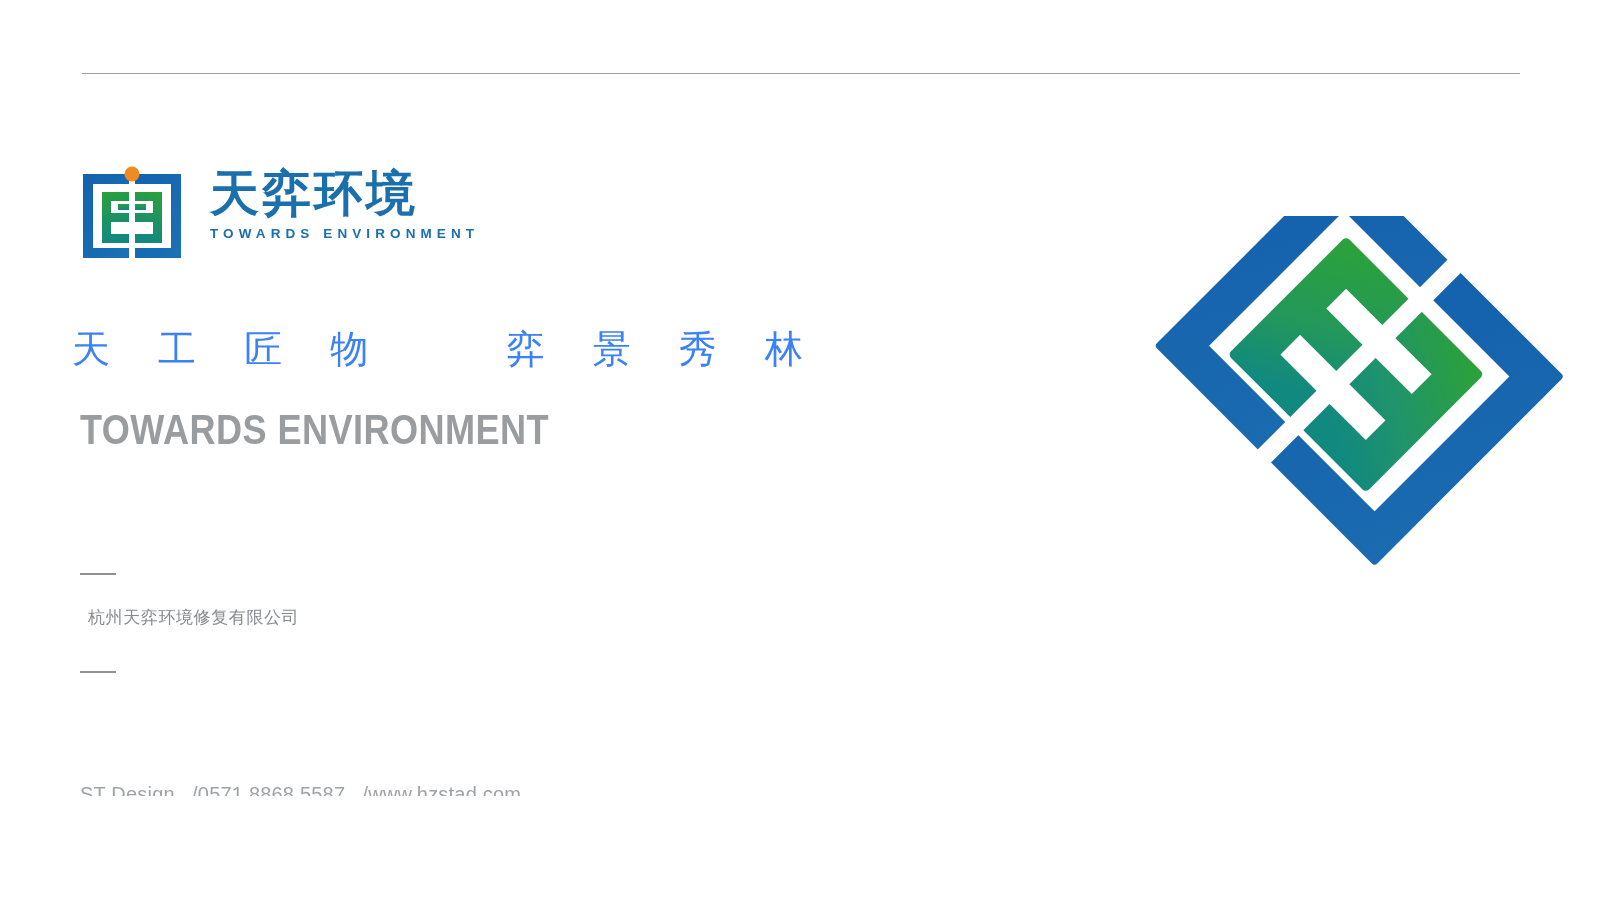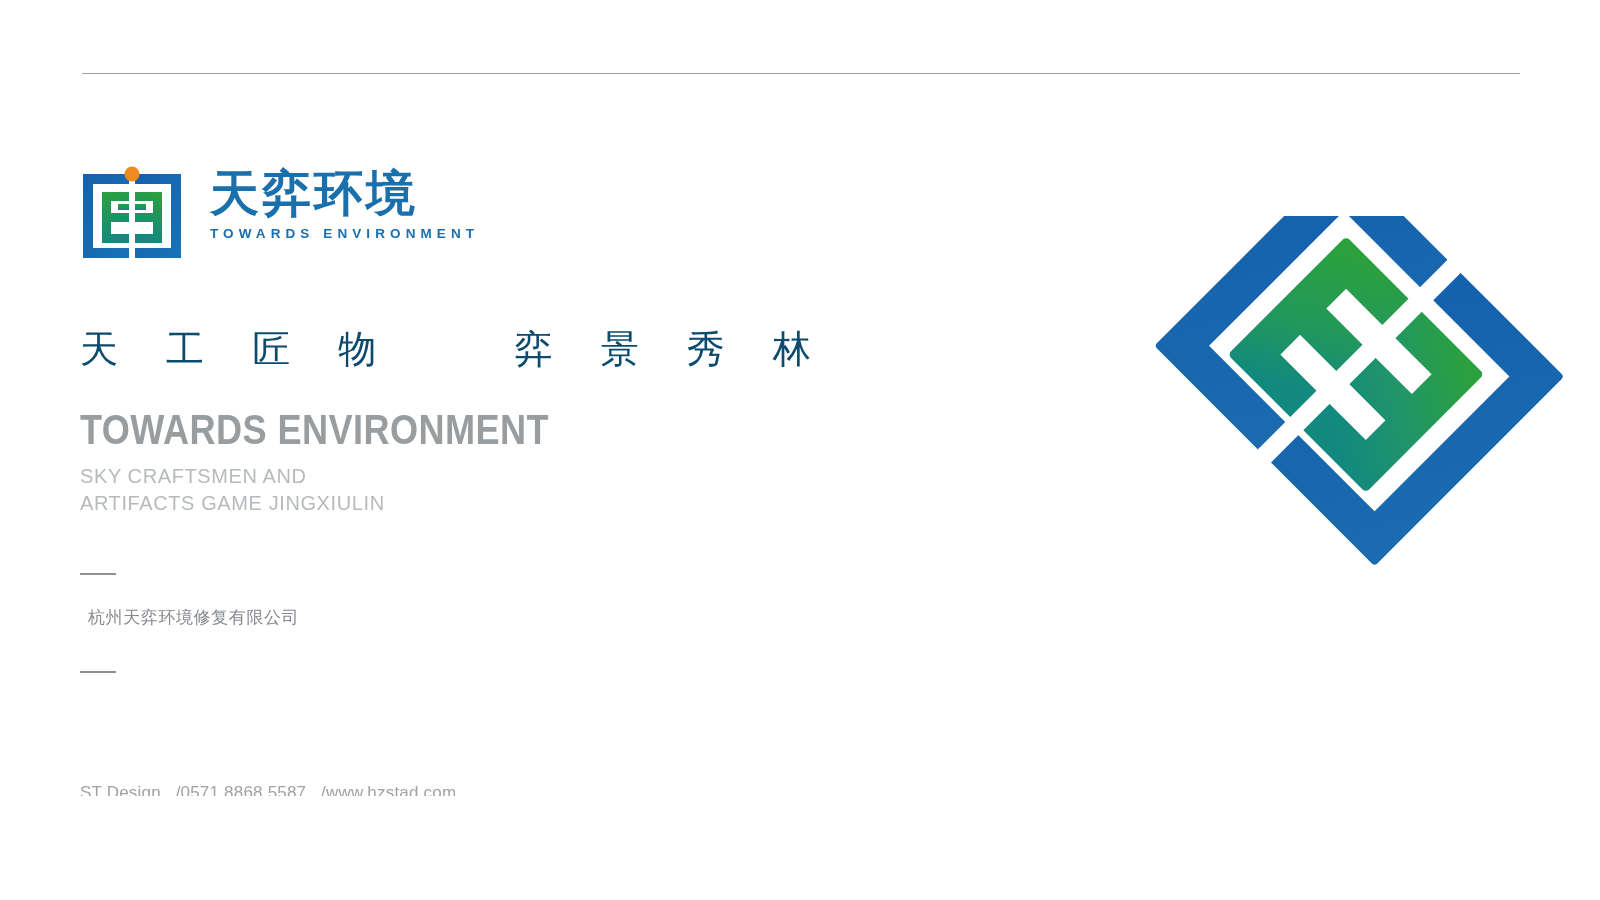--- a/index.html
+++ b/index.html
@@ -48,25 +48,25 @@
     font-weight:700;
     color:#1a6fad;
     letter-spacing:5.1px;
     margin-top:5px;
     white-space:nowrap;
   }
 
   
   .slogan {
     position:absolute;
-    left:80px; top:326px;
+    left:72px; top:326px;
     font-family:"DejaVu Sans", sans-serif;
     font-size:38px;
     font-weight:400;
-    color:#0c4a6e;
+    color:#3b82f6;
     letter-spacing:18px;
     white-space:pre;
     line-height:1.25;
   }
 
   
   .headline {
     position:absolute;
     left:80px; top:406px;
     font-size:42px;
@@ -113,21 +113,21 @@
   .footer { position:absolute; left:80px; top:775px; }
   .footer-title {
     font-size:18px;
     font-weight:700;
     color:#8e9195;
     letter-spacing:0.2px;
     white-space:nowrap;
   }
   .footer-meta {
     margin-top:8px;
-    font-size:17px;
+    font-size:20px;
     font-weight:400;
     color:#9fa2a6;
     letter-spacing:0.2px;
     white-space:pre;
   }
 
   
   .corner-graphic {
     position:absolute;
     right:-30px; bottom:-40px;
@@ -179,22 +179,20 @@
     </div>
 
     <div class="logo-text">
       <div class="logo-cn">天弈环境</div>
       <div class="logo-en">TOWARDS ENVIRONMENT</div>
     </div>
   </div>
 
   <div class="slogan">天 工 匠 物    弈 景 秀 林</div>
   <div class="headline">TOWARDS ENVIRONMENT</div>
-  <div class="subline">SKY CRAFTSMEN AND
-ARTIFACTS GAME JINGXIULIN</div>
 
   <div class="dash dash-top"></div>
   <div class="company">杭州天弈环境修复有限公司</div>
   <div class="dash dash-bottom"></div>
 
   <div class="footer">
     <div class="footer-meta">ST Design   /0571 8868 5587   /www.hzstad.com</div>
   </div>
 
   <div class="corner-graphic">

